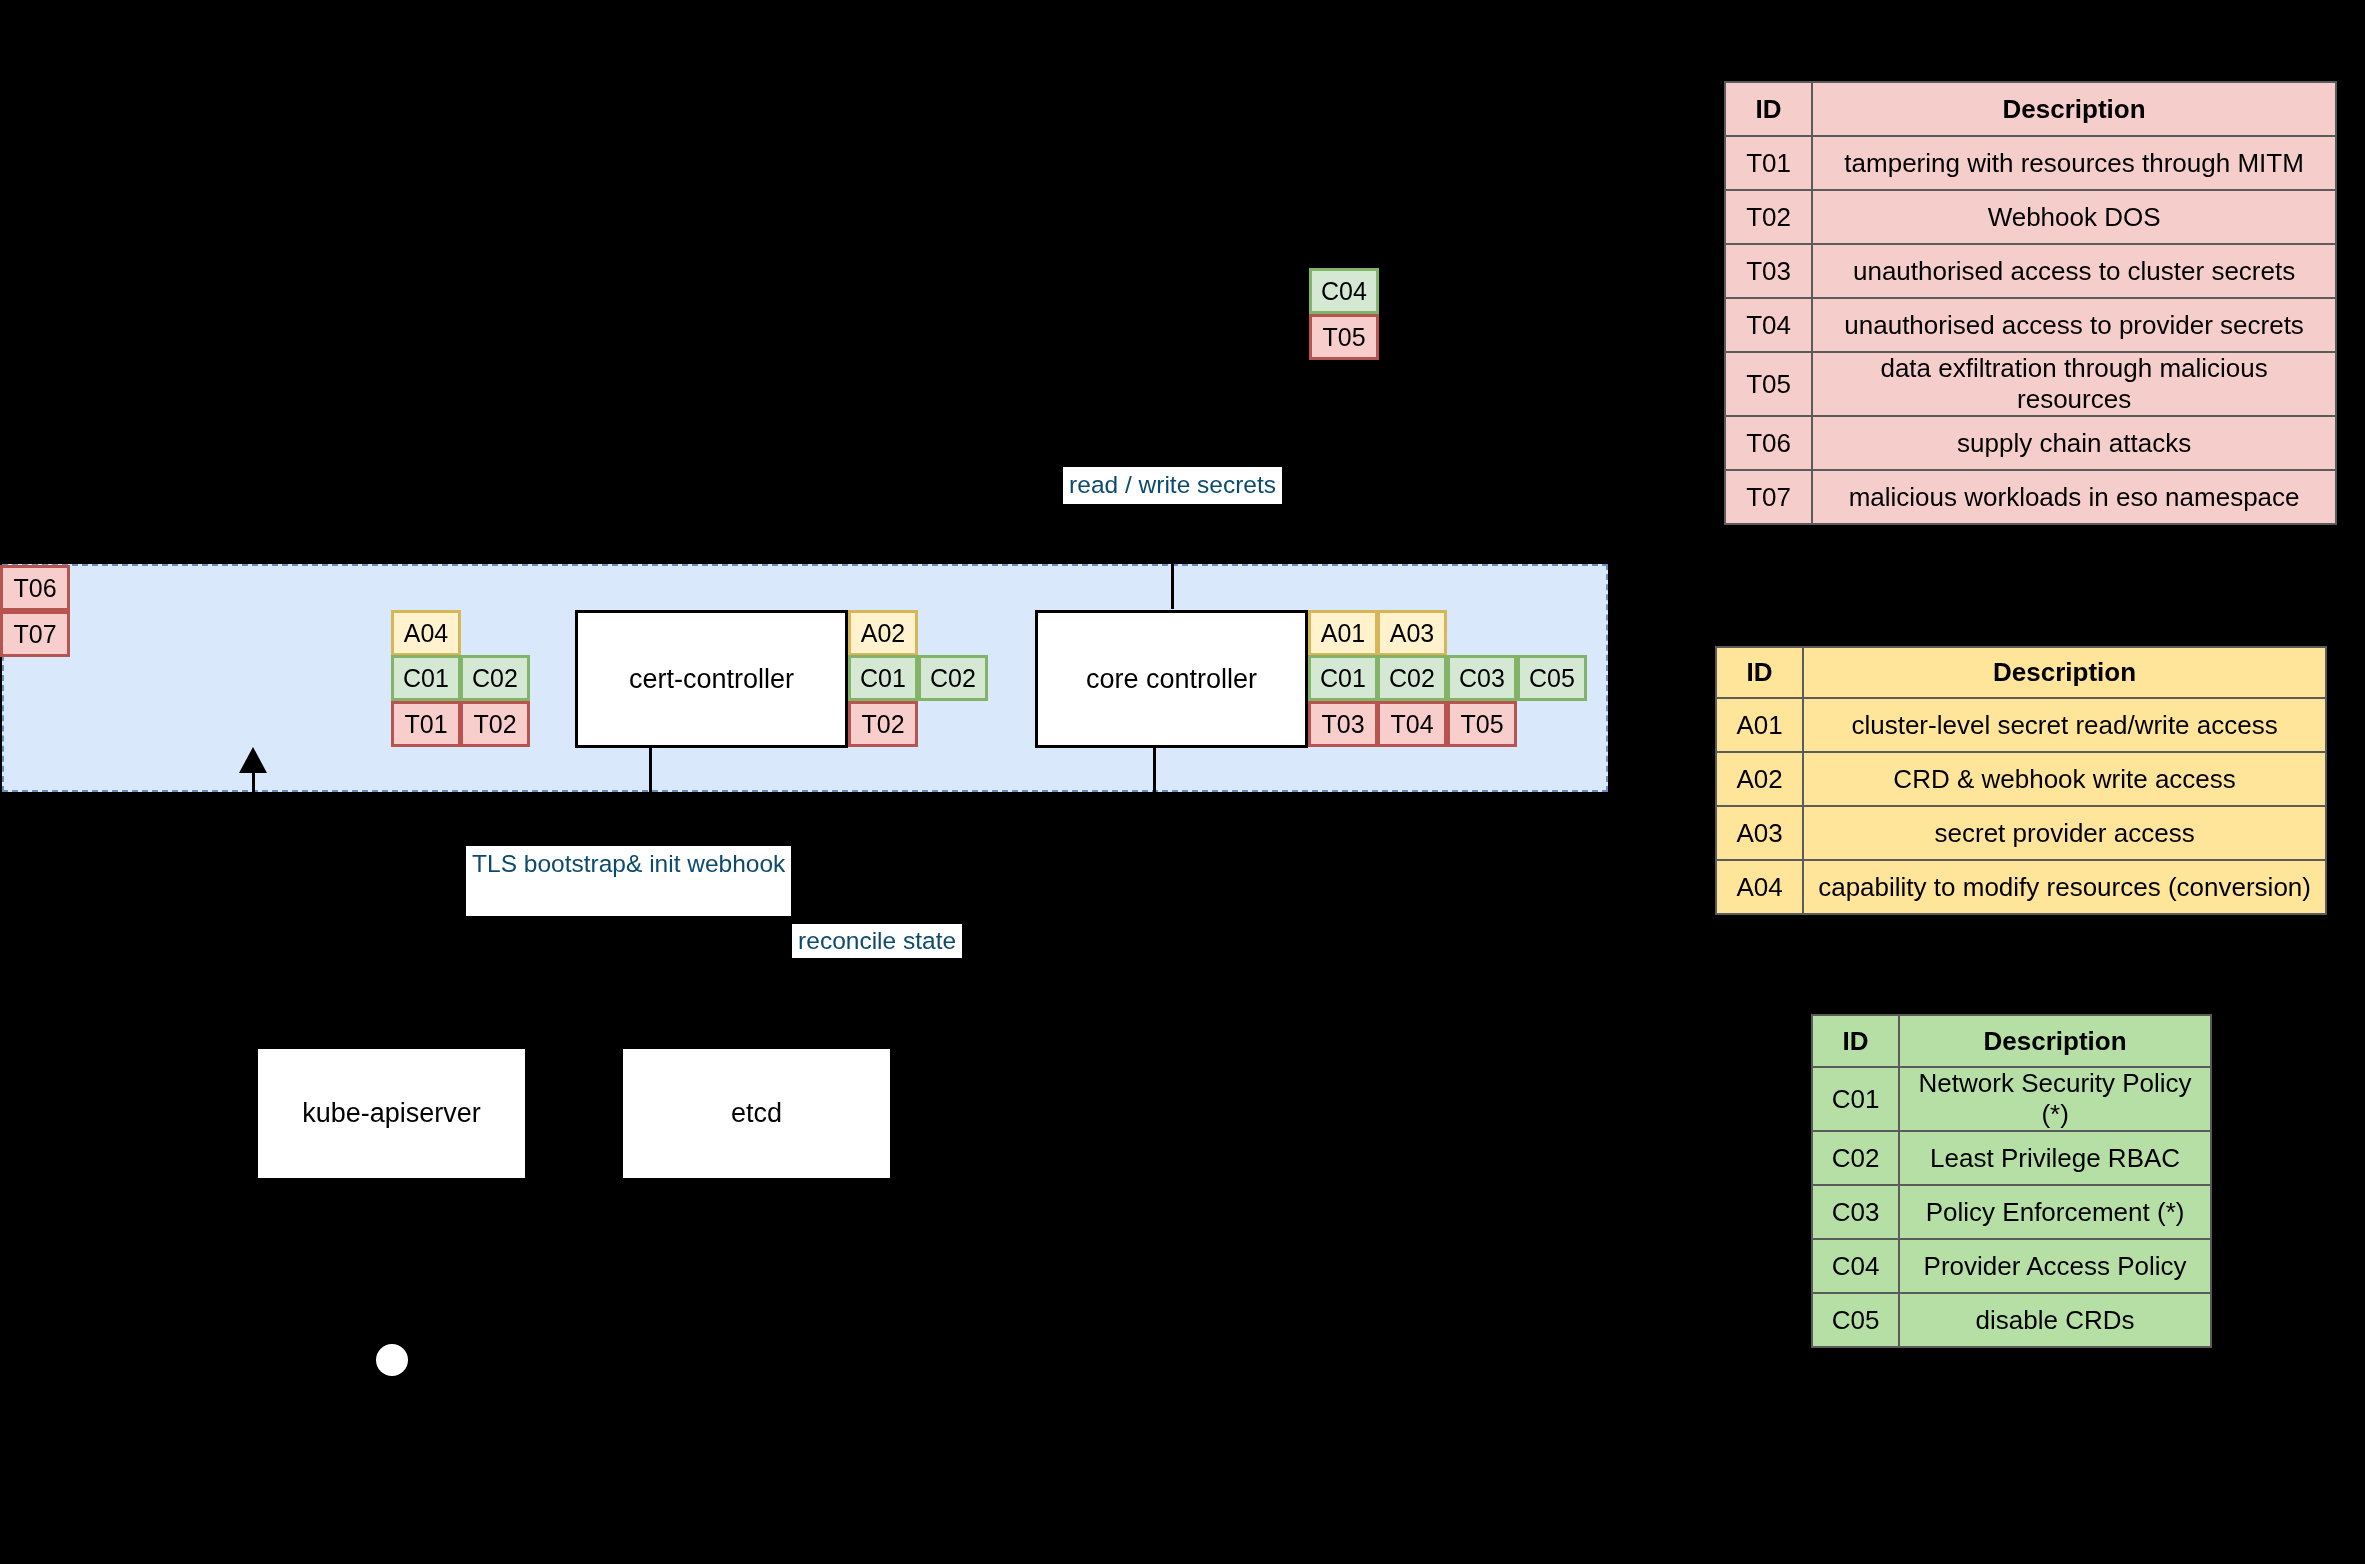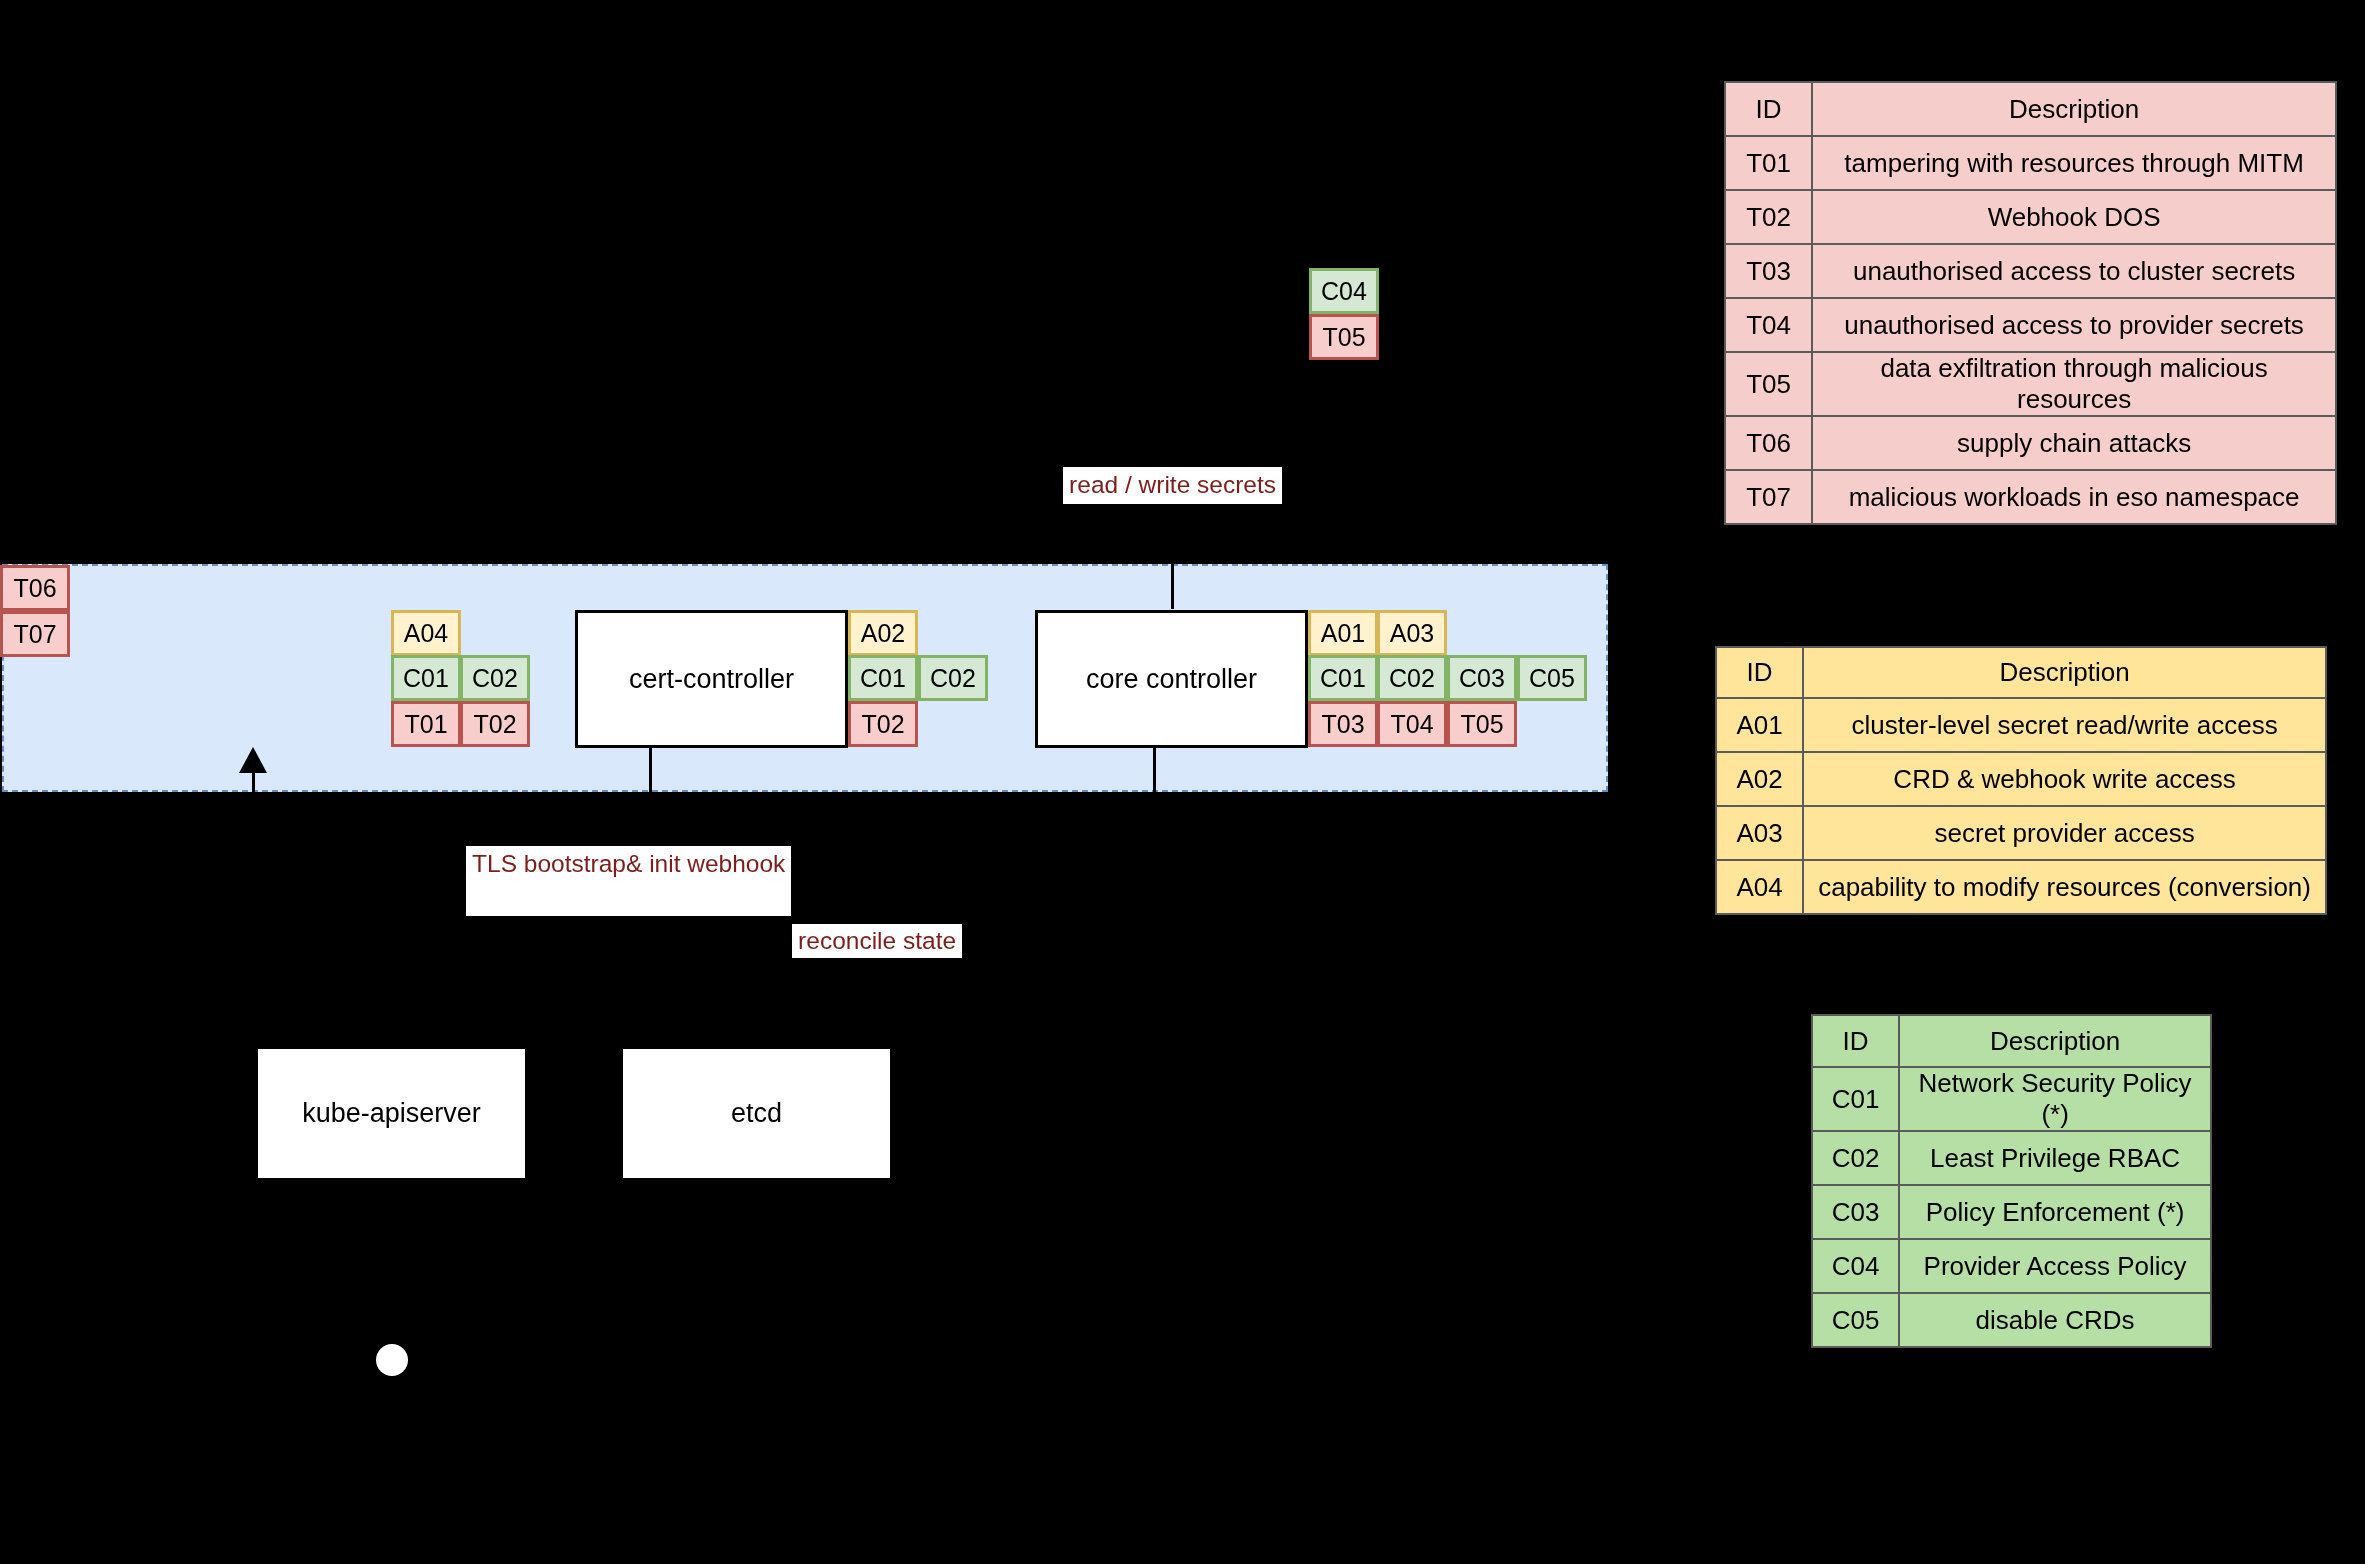--- a/index.html
+++ b/index.html
@@ -22,34 +22,34 @@
   .tag.a{background:#fff2cc;border:3.1px solid #d6b656;}
   .tag.c{background:#d5e8d4;border:3.1px solid #82b366;}
   .tag.t{background:#f8cecc;border:3.1px solid #b85450;}
   .vline{position:absolute;width:3.1px;background:#000000;}
   .arrowhead{
     position:absolute;width:0;height:0;
     border-left:14.5px solid transparent;border-right:14.5px solid transparent;
     border-bottom:26px solid #000000;
   }
   .edge-label{
-    position:absolute;background:#ffffff;color:#7f1d1d;font-size:24.5px;
+    position:absolute;background:#ffffff;color:#0c4a6e;font-size:24.5px;
     display:flex;align-items:center;justify-content:center;
     white-space:nowrap;padding:2.3px 6.1px;
   }
   .edge-label.multi{flex-direction:row;align-items:flex-start;line-height:31px;}
   .dot{position:absolute;left:376px;top:1344px;width:32px;height:32px;border-radius:50%;background:#ffffff;}
   table.legend{
     position:absolute;border-collapse:collapse;table-layout:fixed;
     font-size:26px;text-align:center;color:#000;
   }
   table.legend th,table.legend td{
     border:2.3px solid #5b5b5b;padding:0 7.6px;overflow:hidden;
   }
-  table.legend th{font-weight:normal;margin-left:24px;}
+  table.legend th{font-weight:bold;margin-left:24px;}
   table.threats  th,table.threats  td{background:#f5cecb;}
   table.access   th,table.access   td{background:#ffe59a;}
   table.controls th,table.controls td{background:#b6dfa6;}
 </style>
 </head>
 <body>
 
 <div class="canvas">
 
   <div class="boundary"></div>

